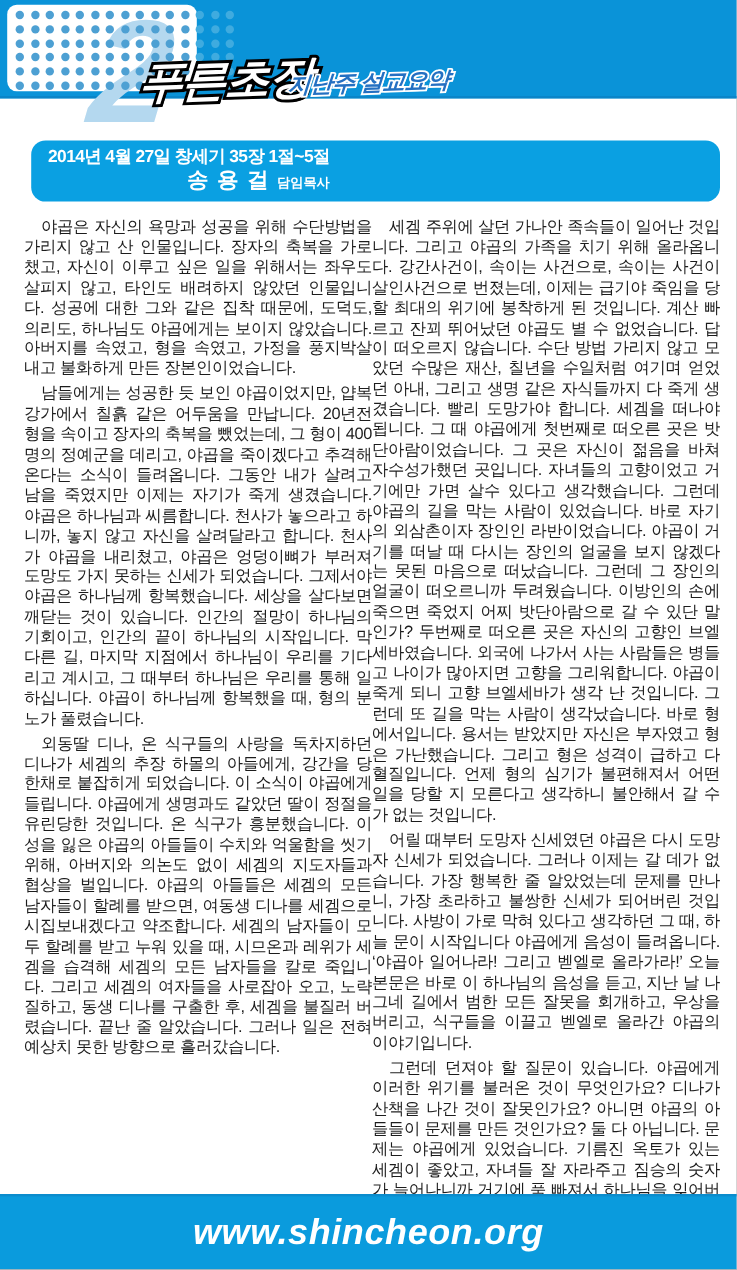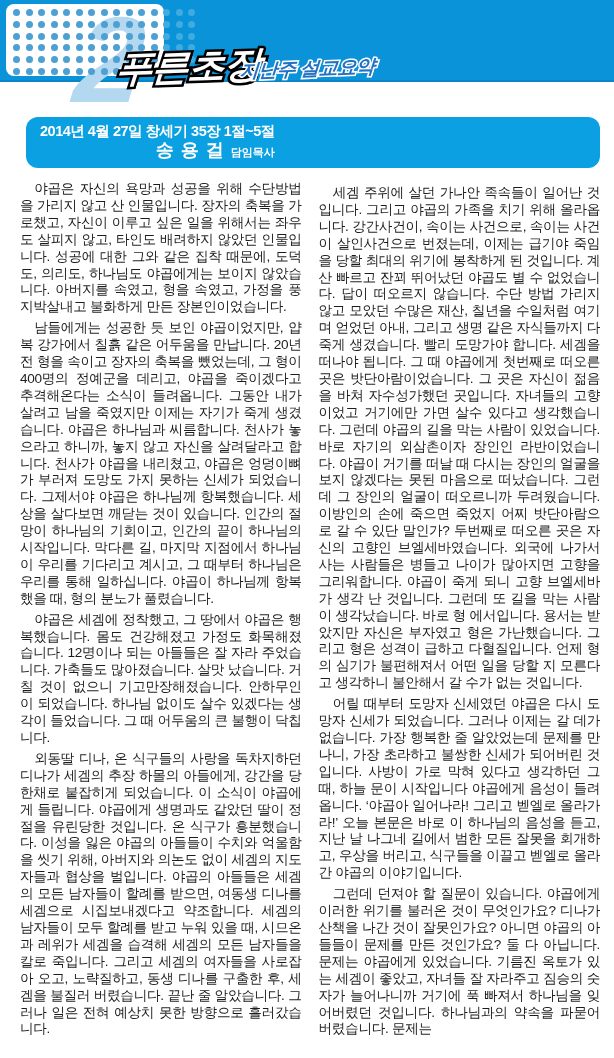--- a/index.html
+++ b/index.html
@@ -51,21 +51,21 @@
     font-size:20.5px;font-weight:800;color:#000;letter-spacing:-0.8px;
     white-space:nowrap;
   }
   .title-right{color:#fff;text-align:right;line-height:1.2;white-space:nowrap;}
   .title-right .line1{font-size:14.5px;font-weight:bold;letter-spacing:-0.5px;}
   .title-right .line2{font-size:18px;font-weight:bold;letter-spacing:1px;}
   .title-right .pastor-title{font-size:11px;font-weight:bold;letter-spacing:0;}
   
   .body-columns{
     position:absolute;top:181px;left:20px;width:580px;
-    display:flex;gap:17px;align-items:flex-end;
+    display:flex;
   }
   .col{flex:1 1 0;min-width:0;}
   .para{
     margin:0 0 4px 0;
     font-size:13.6px;line-height:16.9px;letter-spacing:-0.3px;
     color:#1c1c1c;text-align:justify;text-indent:1.05em;
     word-break:break-all;
   }
   
   .footer{
@@ -189,24 +189,26 @@
         <span>송 용 걸</span>
         <span class="pastor-title">담임목사</span>
       </div>
     </div>
   </div>
 
   <div class="body-columns">
     <div class="col">
         <p class="para">야곱은 자신의 욕망과 성공을 위해 수단방법을 가리지 않고 산 인물입니다. 장자의 축복을 가로챘고, 자신이 이루고 싶은 일을 위해서는 좌우도 살피지 않고, 타인도 배려하지 않았던 인물입니다. 성공에 대한 그와 같은 집착 때문에, 도덕도, 의리도, 하나님도 야곱에게는 보이지 않았습니다. 아버지를 속였고, 형을 속였고, 가정을 풍지박살내고 불화하게 만든 장본인이었습니다.</p>
         <p class="para">남들에게는 성공한 듯 보인 야곱이었지만, 얍복 강가에서 칠흙 같은 어두움을 만납니다. 20년전 형을 속이고 장자의 축복을 뺐었는데, 그 형이 400명의 정예군을 데리고, 야곱을 죽이겠다고 추격해온다는 소식이 들려옵니다. 그동안 내가 살려고 남을 죽였지만 이제는 자기가 죽게 생겼습니다. 야곱은 하나님과 씨름합니다. 천사가 놓으라고 하니까, 놓지 않고 자신을 살려달라고 합니다. 천사가 야곱을 내리쳤고, 야곱은 엉덩이뼈가 부러져 도망도 가지 못하는 신세가 되었습니다. 그제서야 야곱은 하나님께 항복했습니다. 세상을 살다보면 깨닫는 것이 있습니다. 인간의 절망이 하나님의 기회이고, 인간의 끝이 하나님의 시작입니다. 막다른 길, 마지막 지점에서 하나님이 우리를 기다리고 계시고, 그 때부터 하나님은 우리를 통해 일하십니다. 야곱이 하나님께 항복했을 때, 형의 분노가 풀렸습니다.</p>
-        <p class="para">야곱은 세겜에 정착했고, 그 땅에서 야곱은 행복했습니다. 몸도 건강해졌고 가정도 화목해졌습니다. 12명이나 되는 아들들은 잘 자라 주었습니다. 가축들도 많아졌습니다. 살맛 났습니다. 거칠 것이 없으니 기고만장해졌습니다. 안하무인이 되었습니다. 하나님 없이도 살수 있겠다는 생각이 들었습니다. 그 때 어두움의 큰 불행이 닥칩니다.</p>
         <p class="para">외동딸 디나, 온 식구들의 사랑을 독차지하던 디나가 세겜의 추장 하몰의 아들에게, 강간을 당한채로 붙잡히게 되었습니다. 이 소식이 야곱에게 들립니다. 야곱에게 생명과도 같았던 딸이 정절을 유린당한 것입니다. 온 식구가 흥분했습니다. 이성을 잃은 야곱의 아들들이 수치와 억울함을 씻기 위해, 아버지와 의논도 없이 세겜의 지도자들과 협상을 벌입니다. 야곱의 아들들은 세겜의 모든 남자들이 할례를 받으면, 여동생 디나를 세겜으로 시집보내겠다고 약조합니다. 세겜의 남자들이 모두 할례를 받고 누워 있을 때, 시므온과 레위가 세겜을 습격해 세겜의 모든 남자들을 칼로 죽입니다. 그리고 세겜의 여자들을 사로잡아 오고, 노략질하고, 동생 디나를 구출한 후, 세겜을 불질러 버렸습니다. 끝난 줄 알았습니다. 그러나 일은 전혀 예상치 못한 방향으로 흘러갔습니다.</p>
       </div>
     <div class="col">
         <p class="para">세겜 주위에 살던 가나안 족속들이 일어난 것입니다. 그리고 야곱의 가족을 치기 위해 올라옵니다. 강간사건이, 속이는 사건으로, 속이는 사건이 살인사건으로 번졌는데, 이제는 급기야 죽임을 당할 최대의 위기에 봉착하게 된 것입니다. 계산 빠르고 잔꾀 뛰어났던 야곱도 별 수 없었습니다. 답이 떠오르지 않습니다. 수단 방법 가리지 않고 모았던 수많은 재산, 칠년을 수일처럼 여기며 얻었던 아내, 그리고 생명 같은 자식들까지 다 죽게 생겼습니다. 빨리 도망가야 합니다. 세겜을 떠나야 됩니다. 그 때 야곱에게 첫번째로 떠오른 곳은 밧단아람이었습니다. 그 곳은 자신이 젊음을 바쳐 자수성가했던 곳입니다. 자녀들의 고향이었고 거기에만 가면 살수 있다고 생각했습니다. 그런데 야곱의 길을 막는 사람이 있었습니다. 바로 자기의 외삼촌이자 장인인 라반이었습니다. 야곱이 거기를 떠날 때 다시는 장인의 얼굴을 보지 않겠다는 못된 마음으로 떠났습니다. 그런데 그 장인의 얼굴이 떠오르니까 두려웠습니다. 이방인의 손에 죽으면 죽었지 어찌 밧단아람으로 갈 수 있단 말인가? 두번째로 떠오른 곳은 자신의 고향인 브엘세바였습니다. 외국에 나가서 사는 사람들은 병들고 나이가 많아지면 고향을 그리워합니다. 야곱이 죽게 되니 고향 브엘세바가 생각 난 것입니다. 그런데 또 길을 막는 사람이 생각났습니다. 바로 형 에서입니다. 용서는 받았지만 자신은 부자였고 형은 가난했습니다. 그리고 형은 성격이 급하고 다혈질입니다. 언제 형의 심기가 불편해져서 어떤 일을 당할 지 모른다고 생각하니 불안해서 갈 수가 없는 것입니다.</p>
         <p class="para">어릴 때부터 도망자 신세였던 야곱은 다시 도망자 신세가 되었습니다. 그러나 이제는 갈 데가 없습니다. 가장 행복한 줄 알았었는데 문제를 만나니, 가장 초라하고 불쌍한 신세가 되어버린 것입니다. 사방이 가로 막혀 있다고 생각하던 그 때, 하늘 문이 시작입니다 야곱에게 음성이 들려옵니다. ‘야곱아 일어나라! 그리고 벧엘로 올라가라!’ 오늘 본문은 바로 이 하나님의 음성을 듣고, 지난 날 나그네 길에서 범한 모든 잘못을 회개하고, 우상을 버리고, 식구들을 이끌고 벧엘로 올라간 야곱의 이야기입니다.</p>
         <p class="para">그런데 던져야 할 질문이 있습니다. 야곱에게 이러한 위기를 불러온 것이 무엇인가요? 디나가 산책을 나간 것이 잘못인가요? 아니면 야곱의 아들들이 문제를 만든 것인가요? 둘 다 아닙니다. 문제는 야곱에게 있었습니다. 기름진 옥토가 있는 세겜이 좋았고, 자녀들 잘 자라주고 짐승의 숫자가 늘어나니까 거기에 푹 빠져서 하나님을 잊어버렸던 것입니다. 하나님과의 약속을 파묻어버렸습니다. 문제는</p>
       </div>
   </div>
 
+  <div class="footer">
+    <div class="website">www.shincheon.org</div>
+  </div>
 
 </div>
 
 </body></html>

